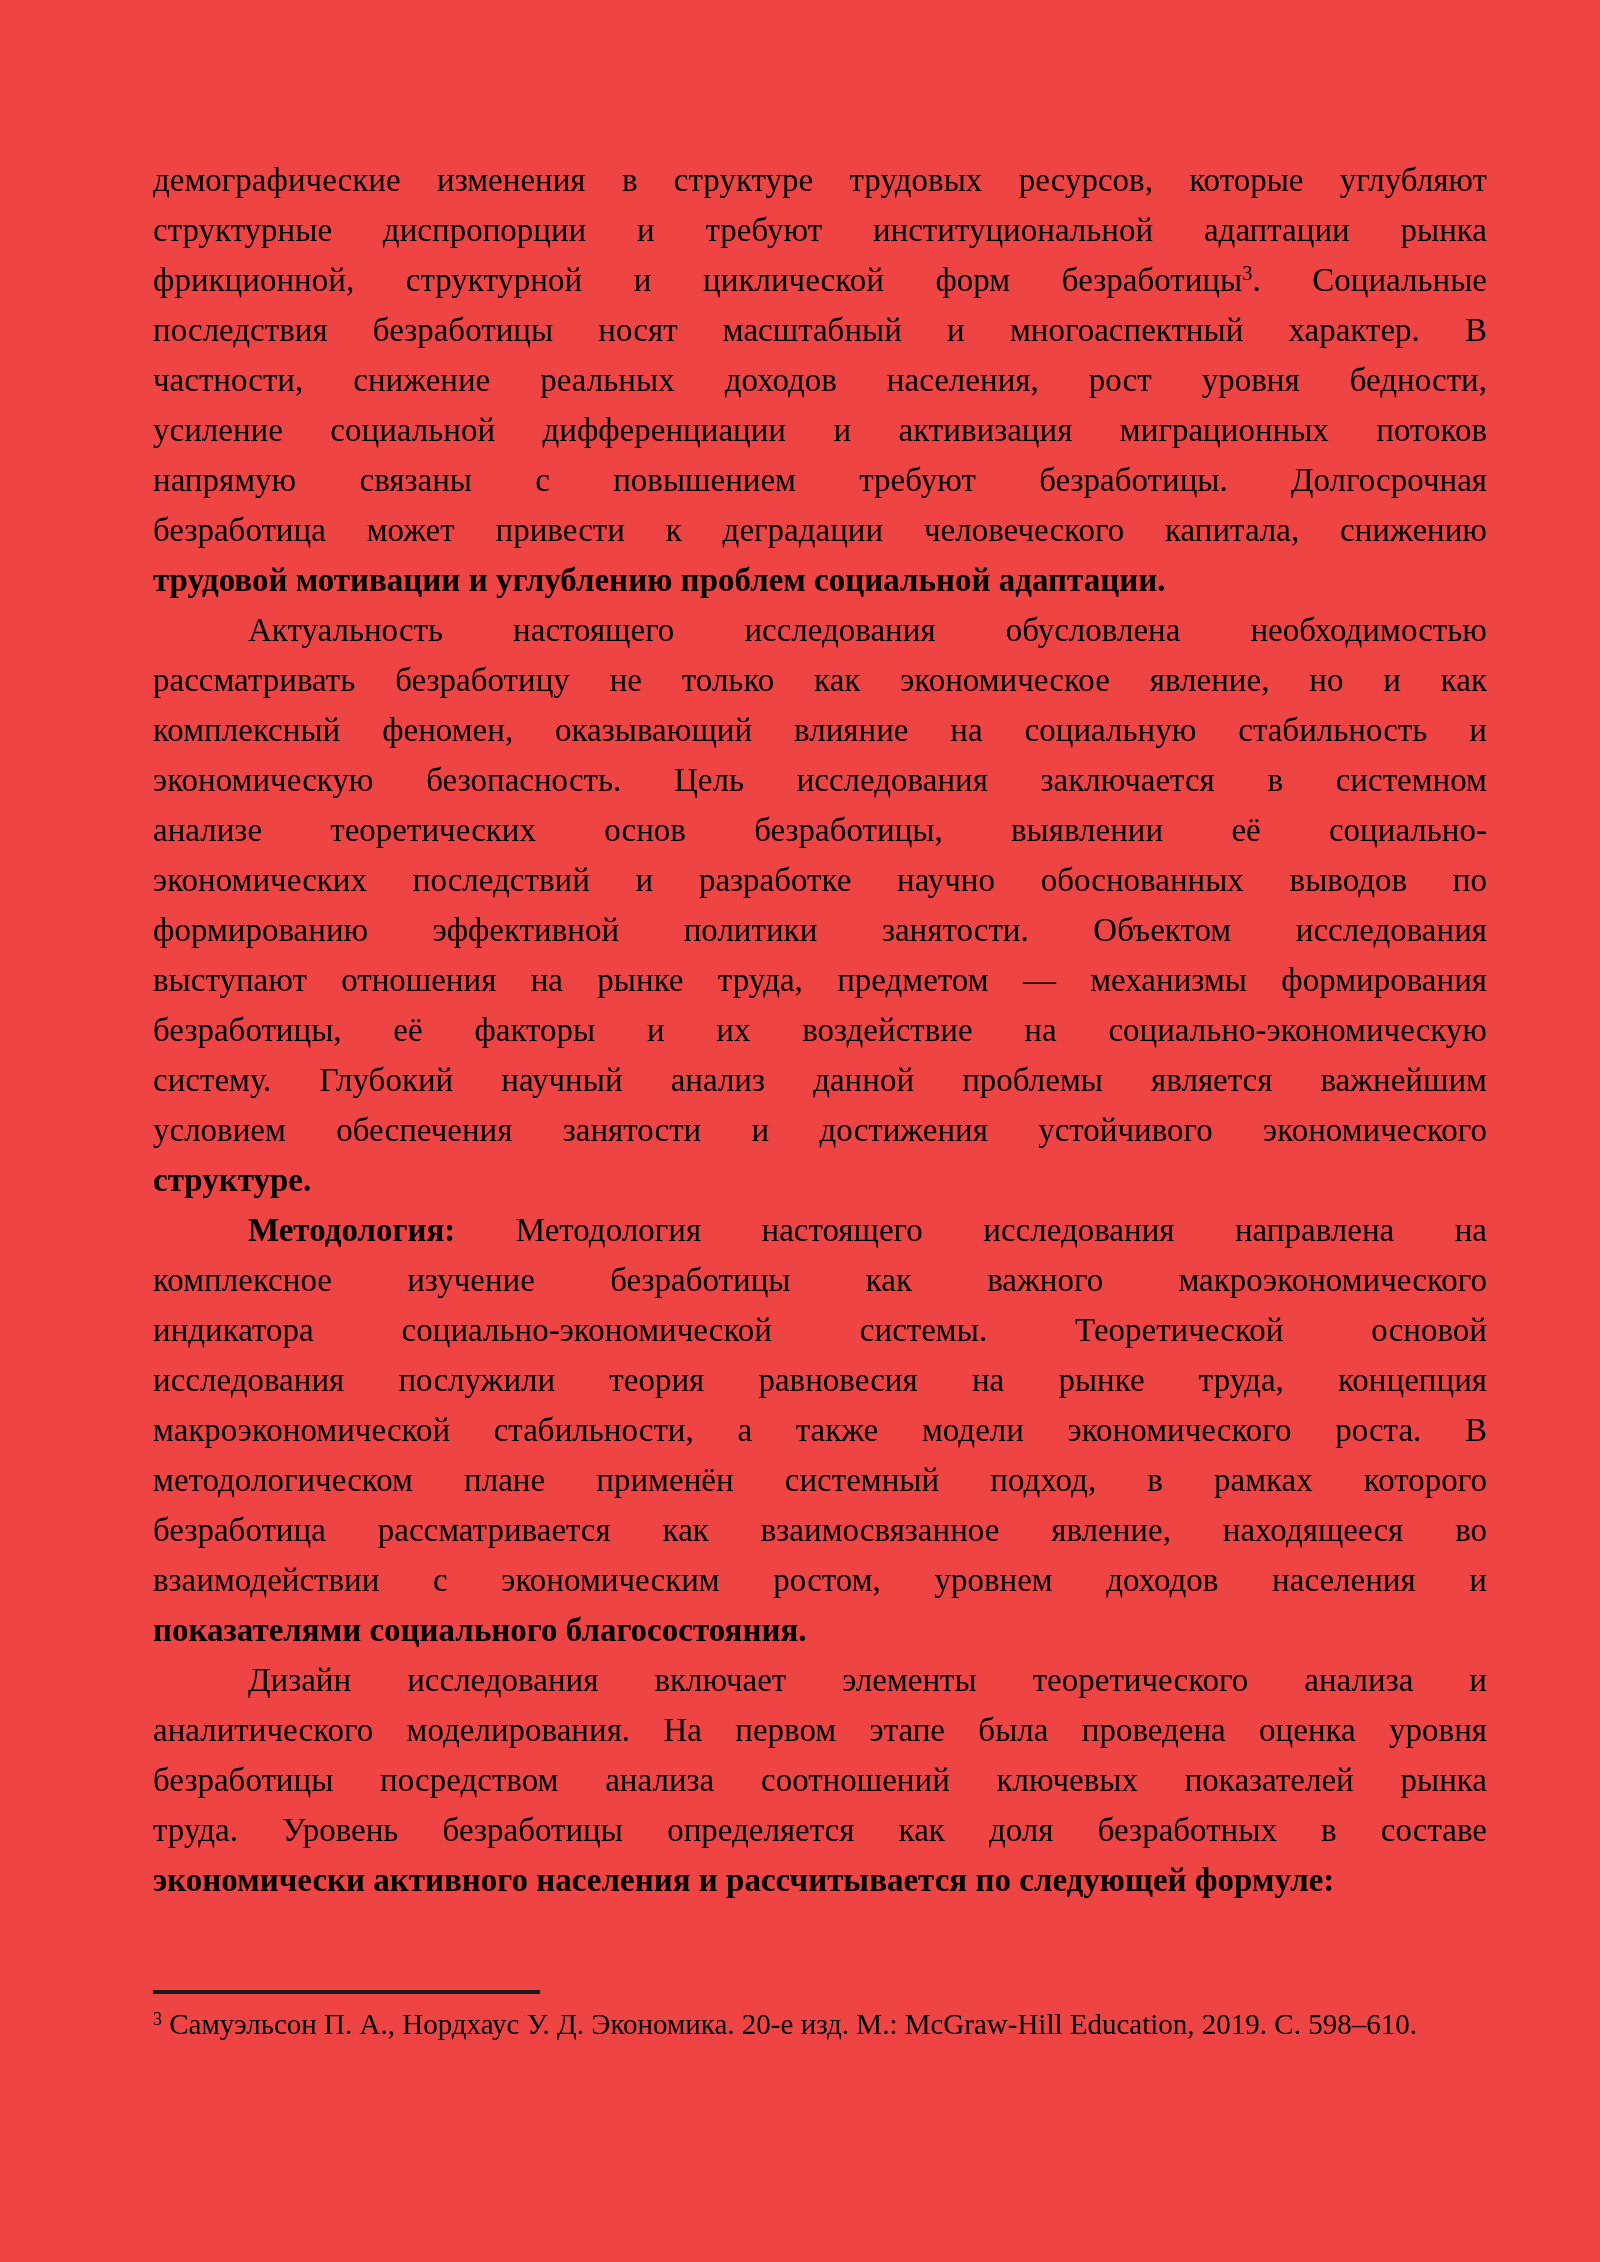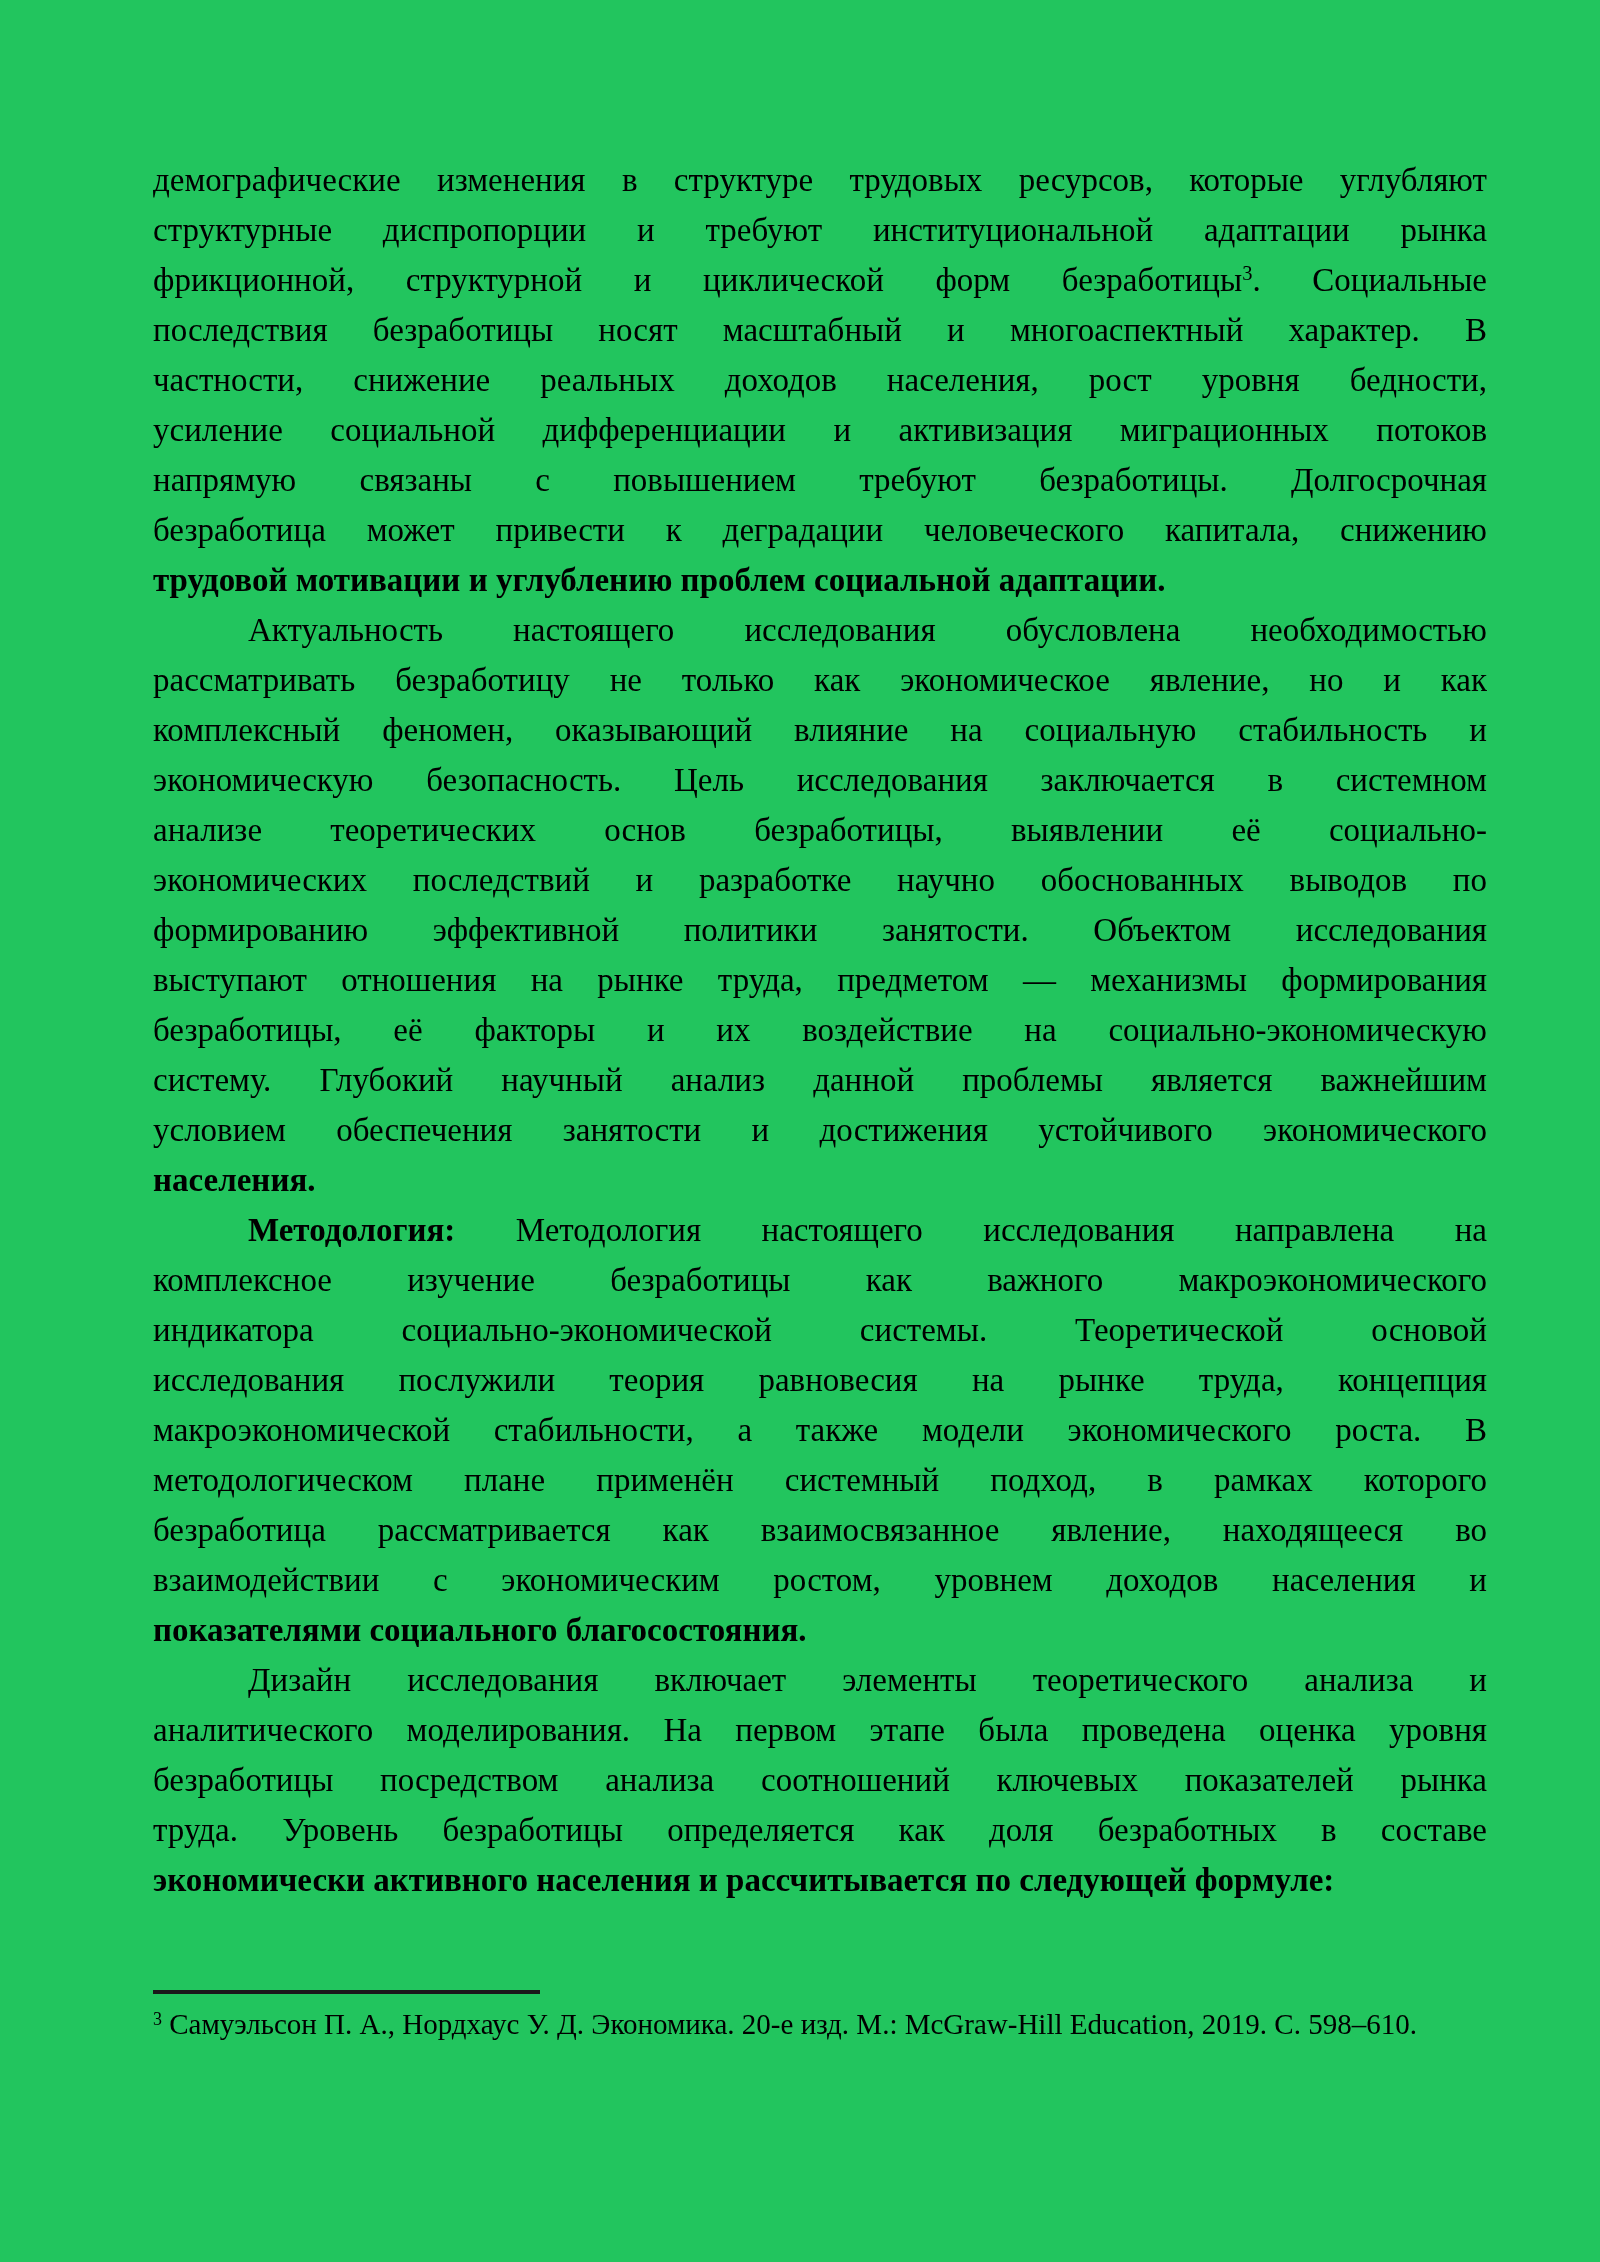--- a/index.html
+++ b/index.html
@@ -5,21 +5,21 @@
   html, body {
     margin: 0;
     padding: 0;
     background: #ffffff;
   }
   .page {
     position: relative;
     width: 1600px;
     height: 2262px;
     margin: 0 auto;
-    background: #22c55e;
+    background: #ef4444;
     color: #000000;
     box-sizing: border-box;
     padding: 155px 113px 0 153px;
     font-family: "Liberation Serif", "DejaVu Serif", serif;
     font-size: 33px;
     overflow: hidden;
   }
   .body-text { width: 100%; }
   .para { margin: 0; }
   .line {
@@ -82,21 +82,21 @@
         <div class="line"><span>рассматривать безработицу не только как экономическое явление, но и как</span></div>
         <div class="line"><span>комплексный феномен, оказывающий влияние на социальную стабильность и</span></div>
         <div class="line"><span>экономическую безопасность. Цель исследования заключается в системном</span></div>
         <div class="line"><span>анализе теоретических основ безработицы, выявлении её социально-</span></div>
         <div class="line"><span>экономических последствий и разработке научно обоснованных выводов по</span></div>
         <div class="line"><span>формированию эффективной политики занятости. Объектом исследования</span></div>
         <div class="line"><span>выступают отношения на рынке труда, предметом — механизмы формирования</span></div>
         <div class="line"><span>безработицы, её факторы и их воздействие на социально-экономическую</span></div>
         <div class="line"><span>систему. Глубокий научный анализ данной проблемы является важнейшим</span></div>
         <div class="line"><span>условием обеспечения занятости и достижения устойчивого экономического</span></div>
-        <div class="line last"><span>населения.</span></div>
+        <div class="line last"><span>структуре.</span></div>
       </div>
       <div class="para indent">
         <div class="line first"><b>Методология:</b><span> Методология настоящего исследования направлена на</span></div>
         <div class="line"><span>комплексное изучение безработицы как важного макроэкономического</span></div>
         <div class="line"><span>индикатора социально-экономической системы. Теоретической основой</span></div>
         <div class="line"><span>исследования послужили теория равновесия на рынке труда, концепция</span></div>
         <div class="line"><span>макроэкономической стабильности, а также модели экономического роста. В</span></div>
         <div class="line"><span>методологическом плане применён системный подход, в рамках которого</span></div>
         <div class="line"><span>безработица рассматривается как взаимосвязанное явление, находящееся во</span></div>
         <div class="line"><span>взаимодействии с экономическим ростом, уровнем доходов населения и</span></div>

